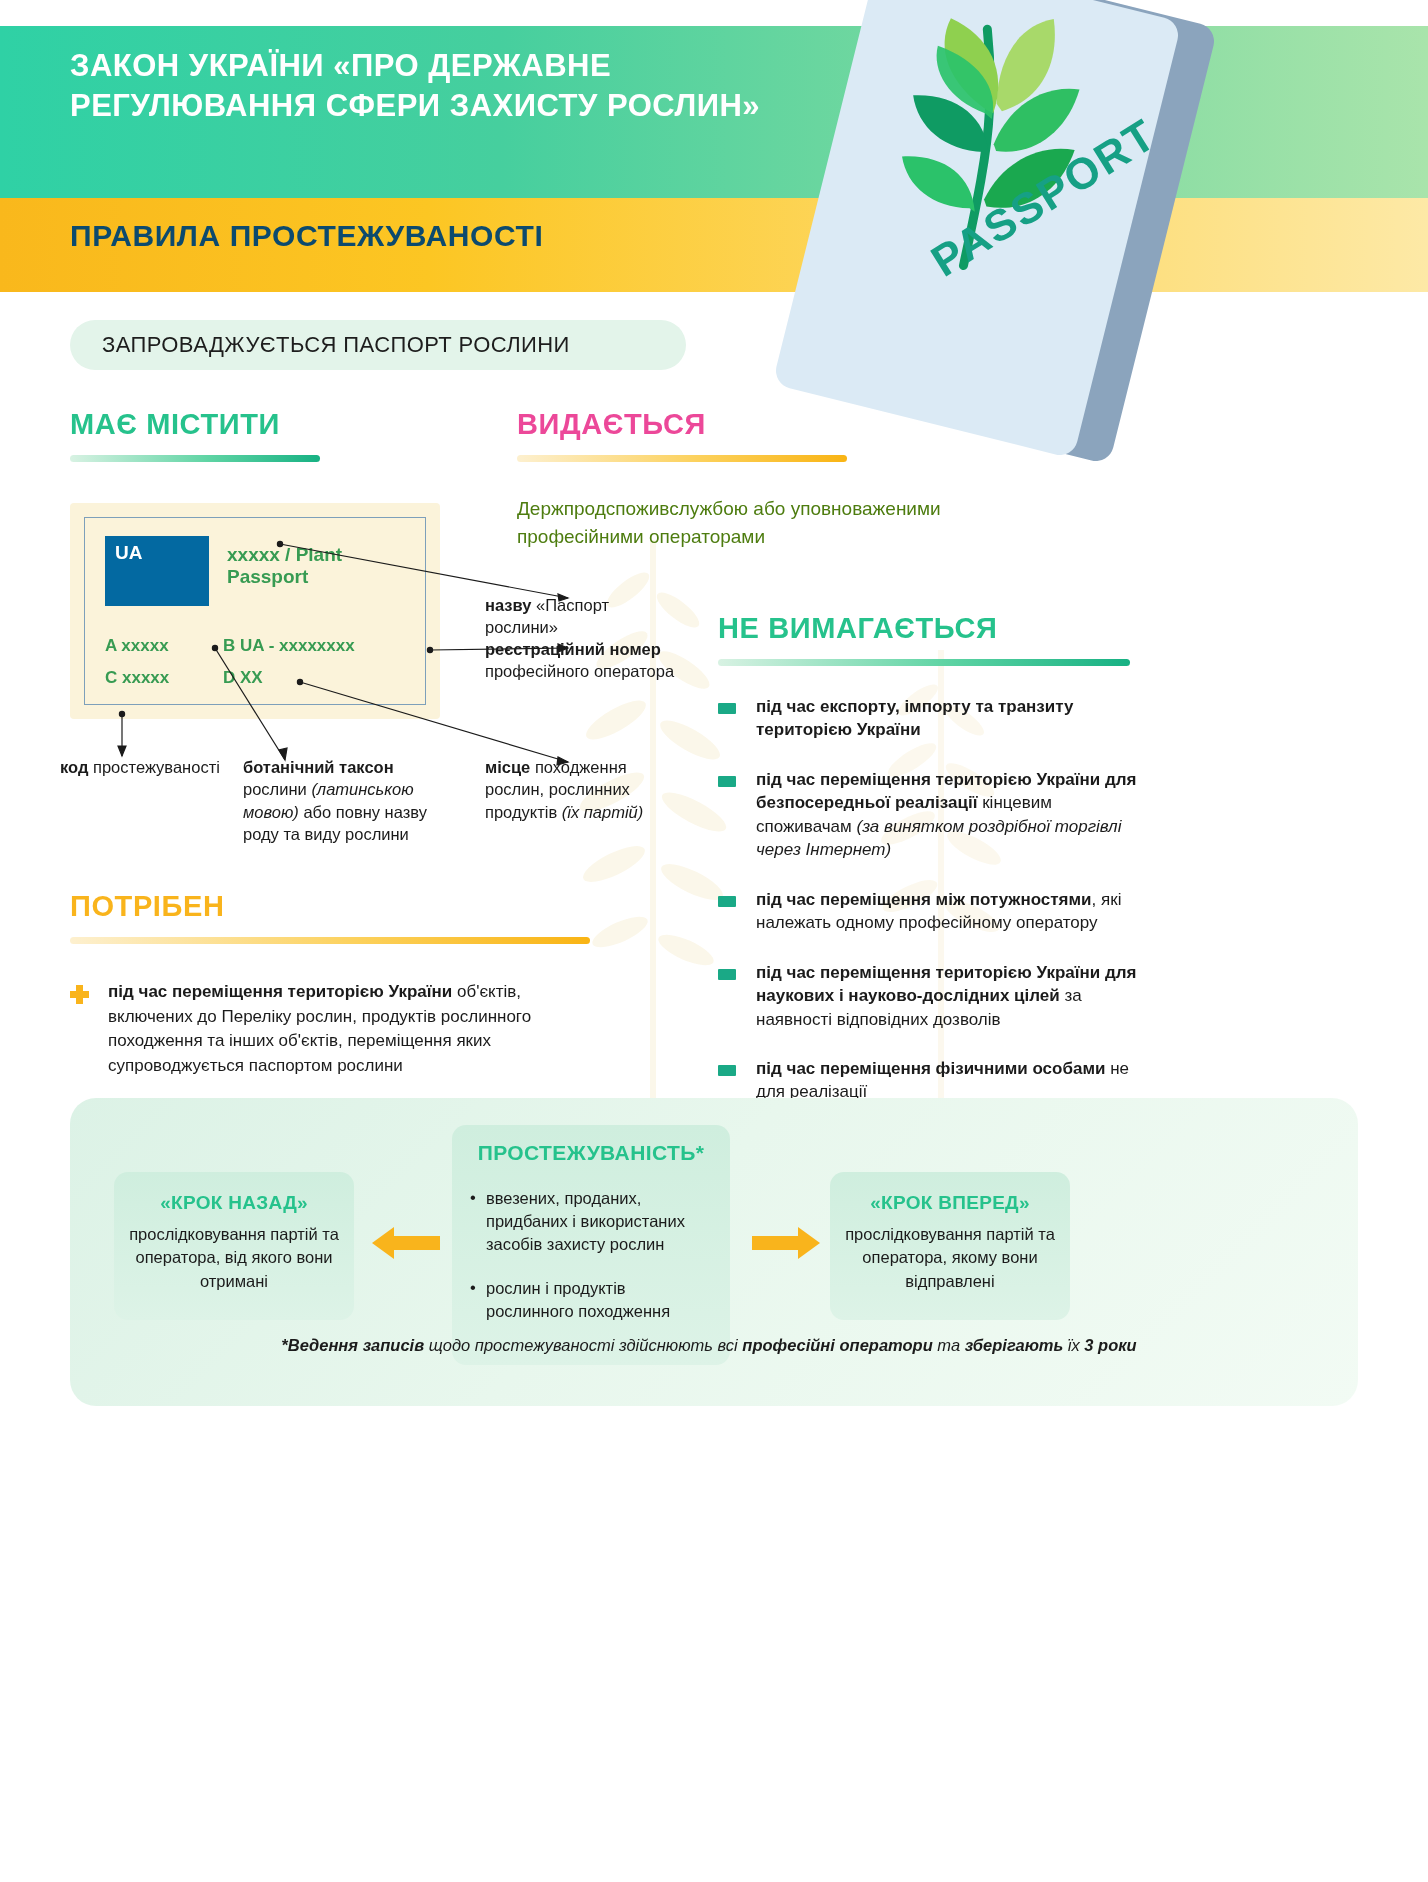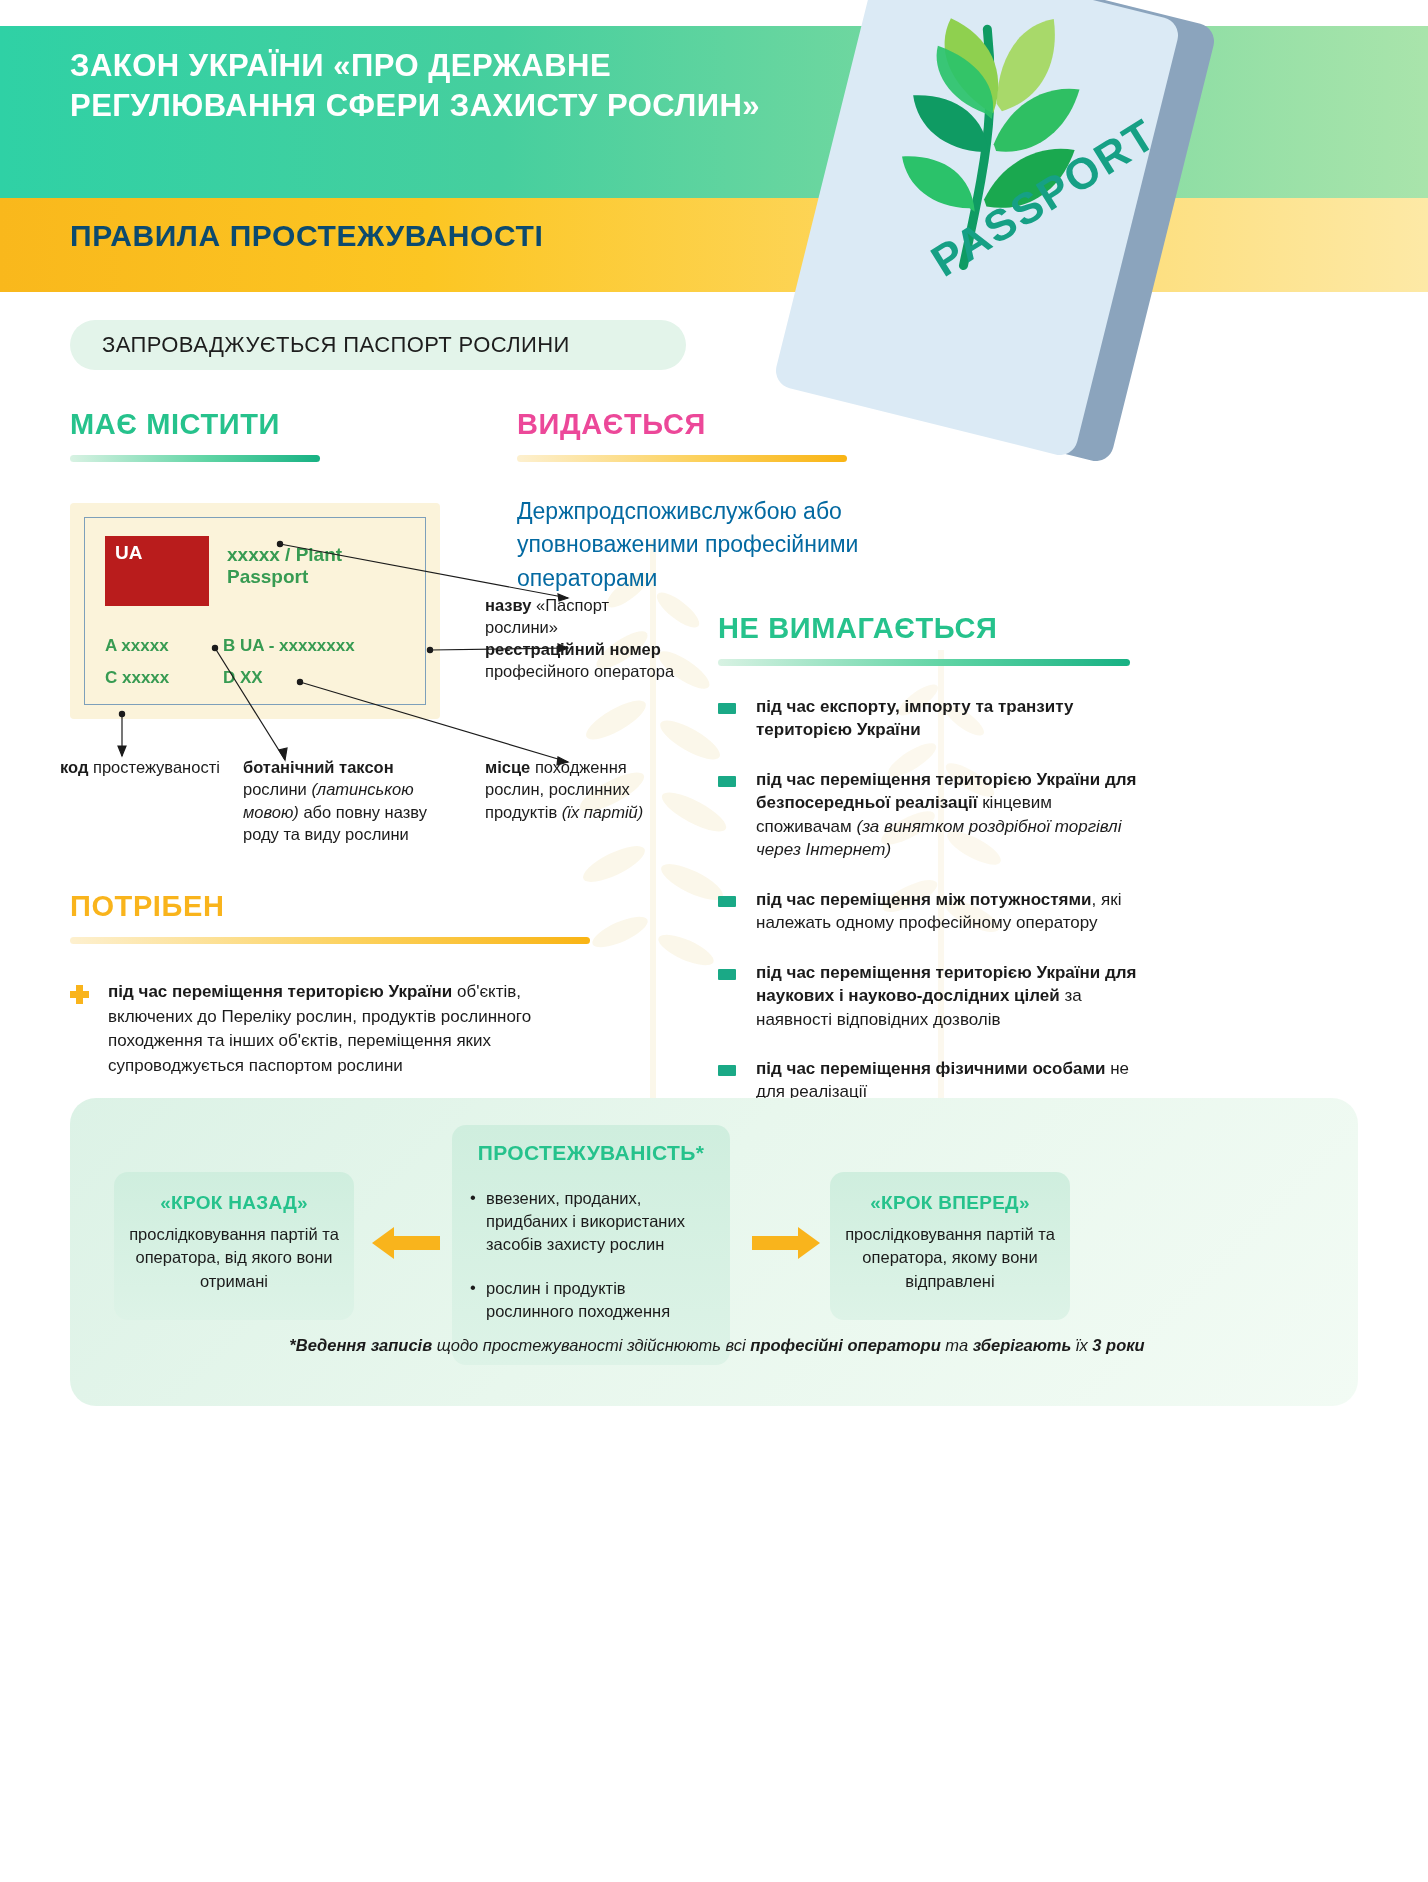--- a/index.html
+++ b/index.html
@@ -71,21 +71,21 @@
   .card-outer {
     position:absolute; top:503px; left:70px; width:370px; height:216px;
     background:#fbf3da; border-radius:4px;
   }
   .card-inner {
     position:absolute; top:14px; left:14px; width:342px; height:188px;
     border:1.6px solid #7d9fba;
   }
   .ua-box {
     position:absolute; top:18px; left:20px; width:104px; height:70px;
-    background:#b91c1c; color:#fff; font-size:19px; font-weight:bold;
+    background:#0369a1; color:#fff; font-size:19px; font-weight:bold;
     padding:6px 0 0 10px;
   }
   .pp-title-line {
     position:absolute; top:26px; left:142px;
     font-size:19px; font-weight:bold; color:#379b52;
   }
   .codeline { position:absolute; font-size:17px; font-weight:bold; color:#379b52; }
   .code-a { top:118px; left:20px; }
   .code-b { top:118px; left:138px; }
   .code-c { top:150px; left:20px; }
@@ -102,21 +102,21 @@
   .ann-reg   { top:638px; left:485px; }
   .ann-misce { top:756px; left:485px; width:195px; }
   .ann-kod   { top:756px; left:60px; width:170px; }
   .ann-bot   { top:756px; left:243px; width:200px; }
 
   
   .sec-vyd { position:absolute; top:408px; left:517px; width:330px; }
   .sec-vyd .sec-title { color:#ec4899; }
   .vyd-text {
     position:absolute; top:495px; left:517px; width:430px;
-    font-size:23px; line-height:1.45; color:#0369a1;
+    font-size:19px; line-height:1.45; color:#4d7c0f;
   }
 
   
   .sec-nev { position:absolute; top:612px; left:718px; width:412px; }
   .sec-nev .sec-title { color:#26c28c; }
   .nev-list { position:absolute; top:695px; left:718px; width:428px; }
   .nev-item { position:relative; padding-left:38px; margin-bottom:26px;
               font-size:17px; line-height:1.38; }
   .nev-item .sq {
     position:absolute; left:0; top:8px; width:18px; height:11px;
@@ -169,21 +169,21 @@
   .trace-side .ttl {
     display:block; font-size:19px; font-weight:bold; color:#26c28c;
     text-transform:uppercase; margin-bottom:6px; letter-spacing:.3px;
   }
 
   .arrow { position:absolute; top:1226px; width:68px; height:34px; }
   .arrow-left  { left:372px; }
   .arrow-right { left:752px; }
 
   .trace-foot {
-    position:absolute; top:1336px; left:102px; width:1230px;
+    position:absolute; top:1336px; left:94px; width:1230px;
     text-align:center; font-size:16.5px; font-style:italic; color:#1b1b1b;
   }
   .trace-foot b { font-weight:bold; }
 
   
   .footer { position:absolute; top:1718px; left:0; width:1428px; height:164px; }
 
   
   .wheat { position:absolute; opacity:.5; pointer-events:none; }
 </style>

